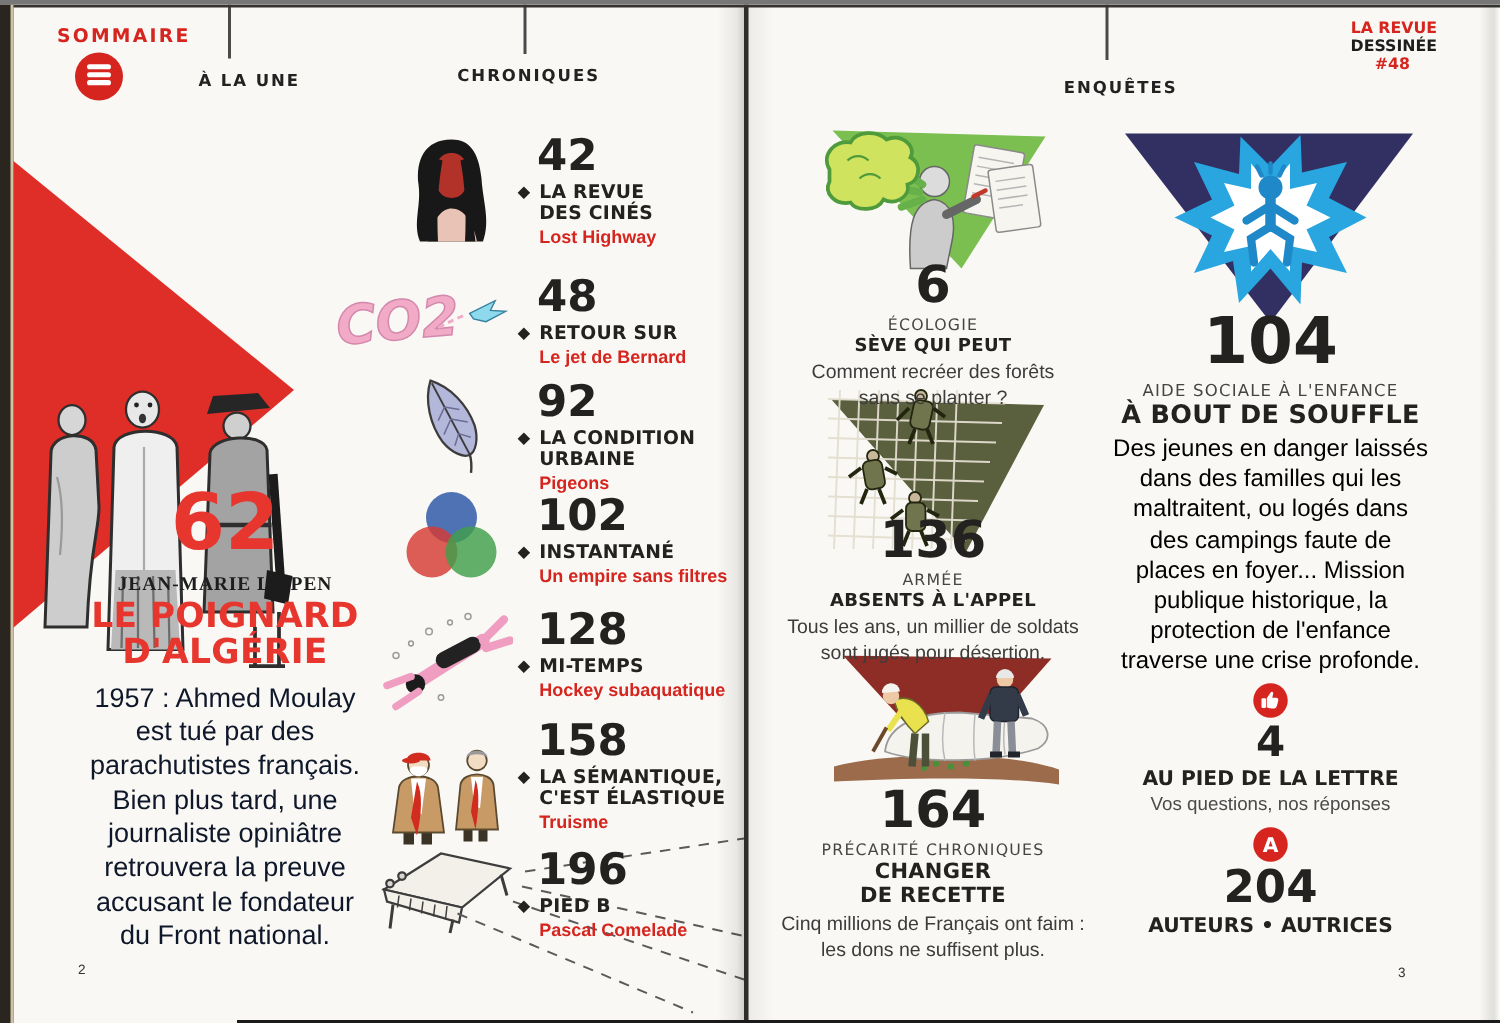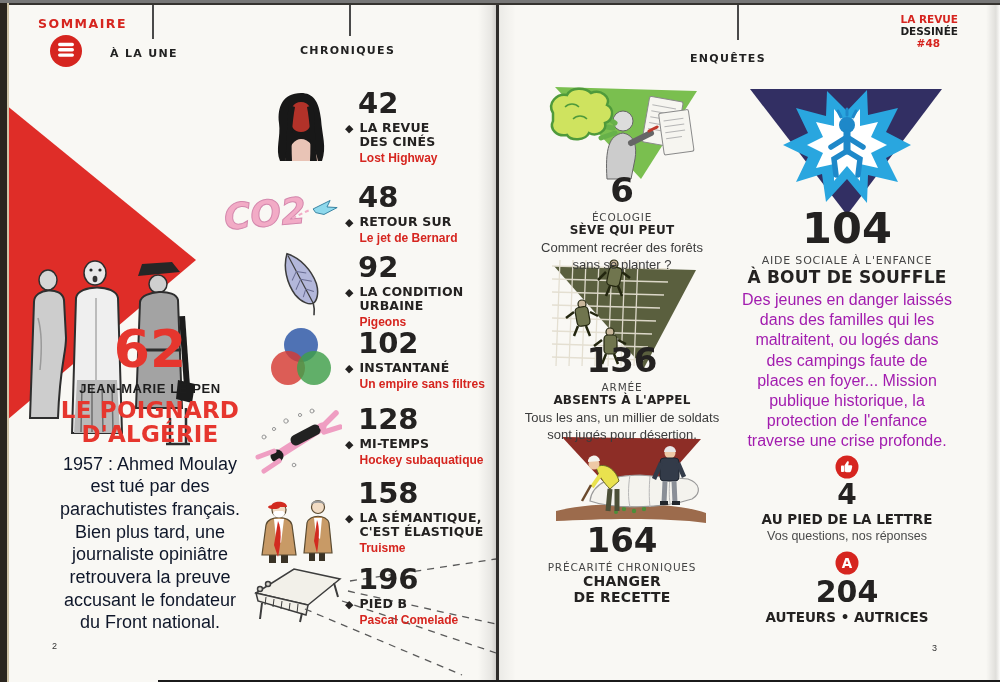--- a/index.html
+++ b/index.html
@@ -13,31 +13,31 @@
   .edge-bottom{left:158px;bottom:0;width:842px;height:5px;background:#1b1b1b;z-index:9;}
   .edge-right{right:0;top:0;width:14px;height:682px;z-index:8;
      background:linear-gradient(90deg,rgba(0,0,0,0) 0%,rgba(0,0,0,0.10) 70%,rgba(255,255,255,0.5) 100%);}
   .gutter{left:478px;top:0;width:38px;height:682px;z-index:7;
      background:linear-gradient(90deg,rgba(0,0,0,0) 0%,rgba(0,0,0,0.07) 35%,rgba(0,0,0,0.16) 47%,rgba(0,0,0,0.05) 58%,rgba(0,0,0,0) 100%);}
   .gutter-line{left:496px;top:0;width:2.5px;height:682px;background:#2e2d2b;z-index:7;}
   
   .sommaire{left:38px;top:13px;font-family:"DejaVu Sans",sans-serif;font-weight:bold;
             font-size:12.5px;letter-spacing:1.5px;color:#d6251f;}
   .hdr{font-family:"DejaVu Sans",sans-serif;font-weight:bold;font-size:11px;letter-spacing:1.3px;
-       color:#222;text-align:left;}
+       color:#222;text-align:right;}
   .tick{width:1.5px;background:#4a4a4a;}
   .logo{left:872px;top:11px;width:86px;text-align:right;font-family:"DejaVu Sans",sans-serif;
         font-weight:bold;font-size:10.5px;line-height:1.12;}
   .logo .l1{color:#d6251f;}
   .logo .l2{color:#1d1d1d;}
   .logo .l3{color:#d6251f;margin-right:18px;}
   
   .feature{left:0;top:320px;width:300px;text-align:center;z-index:4;}
   .f-num{font-family:"DejaVu Sans",sans-serif;font-weight:bold;font-size:52px;line-height:1;color:#e6362e;}
-  .f-kicker{margin-top:6px;font-family:Liberation Sans, sans-serif;font-weight:bold;font-size:13px;
+  .f-kicker{margin-top:6px;font-family:Liberation Serif, serif;font-weight:bold;font-size:13px;
             letter-spacing:.6px;color:#1d1d1d;}
   .f-title{margin-top:2px;font-family:"DejaVu Sans",sans-serif;font-weight:bold;font-size:23px;
            line-height:1.06;color:#e6362e;letter-spacing:.2px;}
   .f-desc{margin-top:6px;font-size:18px;line-height:1.26;color:#0f172a;}
   
   .c-entry{left:345px;width:160px;z-index:4;}
   .c-num{margin-left:13px;font-family:"DejaVu Sans",sans-serif;font-weight:bold;font-size:29px;
          line-height:1;color:#242221;}
   .c-row{display:flex;gap:6px;margin-top:3px;}
   .c-diamond{font-size:11px;line-height:1;margin-top:2px;color:#242221;}
@@ -396,41 +396,43 @@
       <path d="M111,44 L110,66 M120,44 L121,66" stroke="#8a8f97" stroke-width="5" fill="none"></path>
       <rect x="106" y="64" width="8" height="4" fill="#22262c"></rect>
         <rect x="118" y="64" width="8" height="4" fill="#22262c"></rect>
     </svg>
   </div>
   <div class="abs enq" style="left:518px;top:520px;width:208px;">
     <div class="e-num" style="font-size:34px;">164</div>
     <div class="e-kicker">PRÉCARITÉ CHRONIQUES</div>
     <div class="e-title pre" style="font-size:14px;">CHANGER
 DE RECETTE</div>
+    <div class="e-desc pre">Cinq millions de Français ont faim :
+les dons ne suffisent plus.</div>
   </div>
 
   <div class="abs illus" style="left:748px;top:84px;">
     <svg width="198" height="132" viewBox="0 0 198 132">
       <polygon points="2,2 194,2 99,128" fill="#322f63"></polygon>
       <polygon points="163,58 138,71 150,95 120,88 119,116 99,92 78,115 74,87 48,95 60,70 35,58 60,46 48,21 78,29 79,4 99,24 119,3 120,28 150,21 138,45" fill="#29a6df"></polygon>
       <polygon points="139,58 123,66 130,81 112,77 112,94 99,79 86,94 86,77 68,81 75,66 59,58 75,50 68,35 86,39 86,22 99,37 112,22 112,39 130,35 123,50" fill="#ffffff"></polygon>
       <g stroke="#1e88c9" stroke-width="5.5" stroke-linecap="round" fill="none">
         <circle cx="99" cy="38" r="8" fill="#1e88c9" stroke="none"></circle>
         <path d="M93,30 L90,24 M99,28 L99,22 M105,30 L108,24" stroke-width="3"></path>
         <path d="M99,46 L99,64" stroke-width="7"></path>
         <path d="M99,50 L83,60 M99,50 L115,60"></path>
         <path d="M99,64 L86,72 L88,88 M99,64 L112,72 L110,88"></path>
       </g>
     </svg>
   </div>
   <div class="abs enq" style="left:740px;top:204px;width:214px;">
     <div class="e-num" style="font-size:43px;">104</div>
     <div class="e-kicker" style="font-size:11px;">AIDE SOCIALE À L'ENFANCE</div>
     <div class="e-title pre" style="font-size:17px;">À BOUT DE SOUFFLE</div>
-    <div class="e-desc pre" style="font-size:16px;line-height:1.26;color:#a21caf;">Des jeunes en danger laissés
+    <div class="e-desc pre" style="font-size:16px;line-height:1.26;color:#000000;">Des jeunes en danger laissés
 dans des familles qui les
 maltraitent, ou logés dans
 des campings faute de
 places en foyer... Mission
 publique historique, la
 protection de l'enfance
 traverse une crise profonde.</div>
   </div>
 
   <div class="abs enq" style="left:740px;top:452px;width:214px;">

